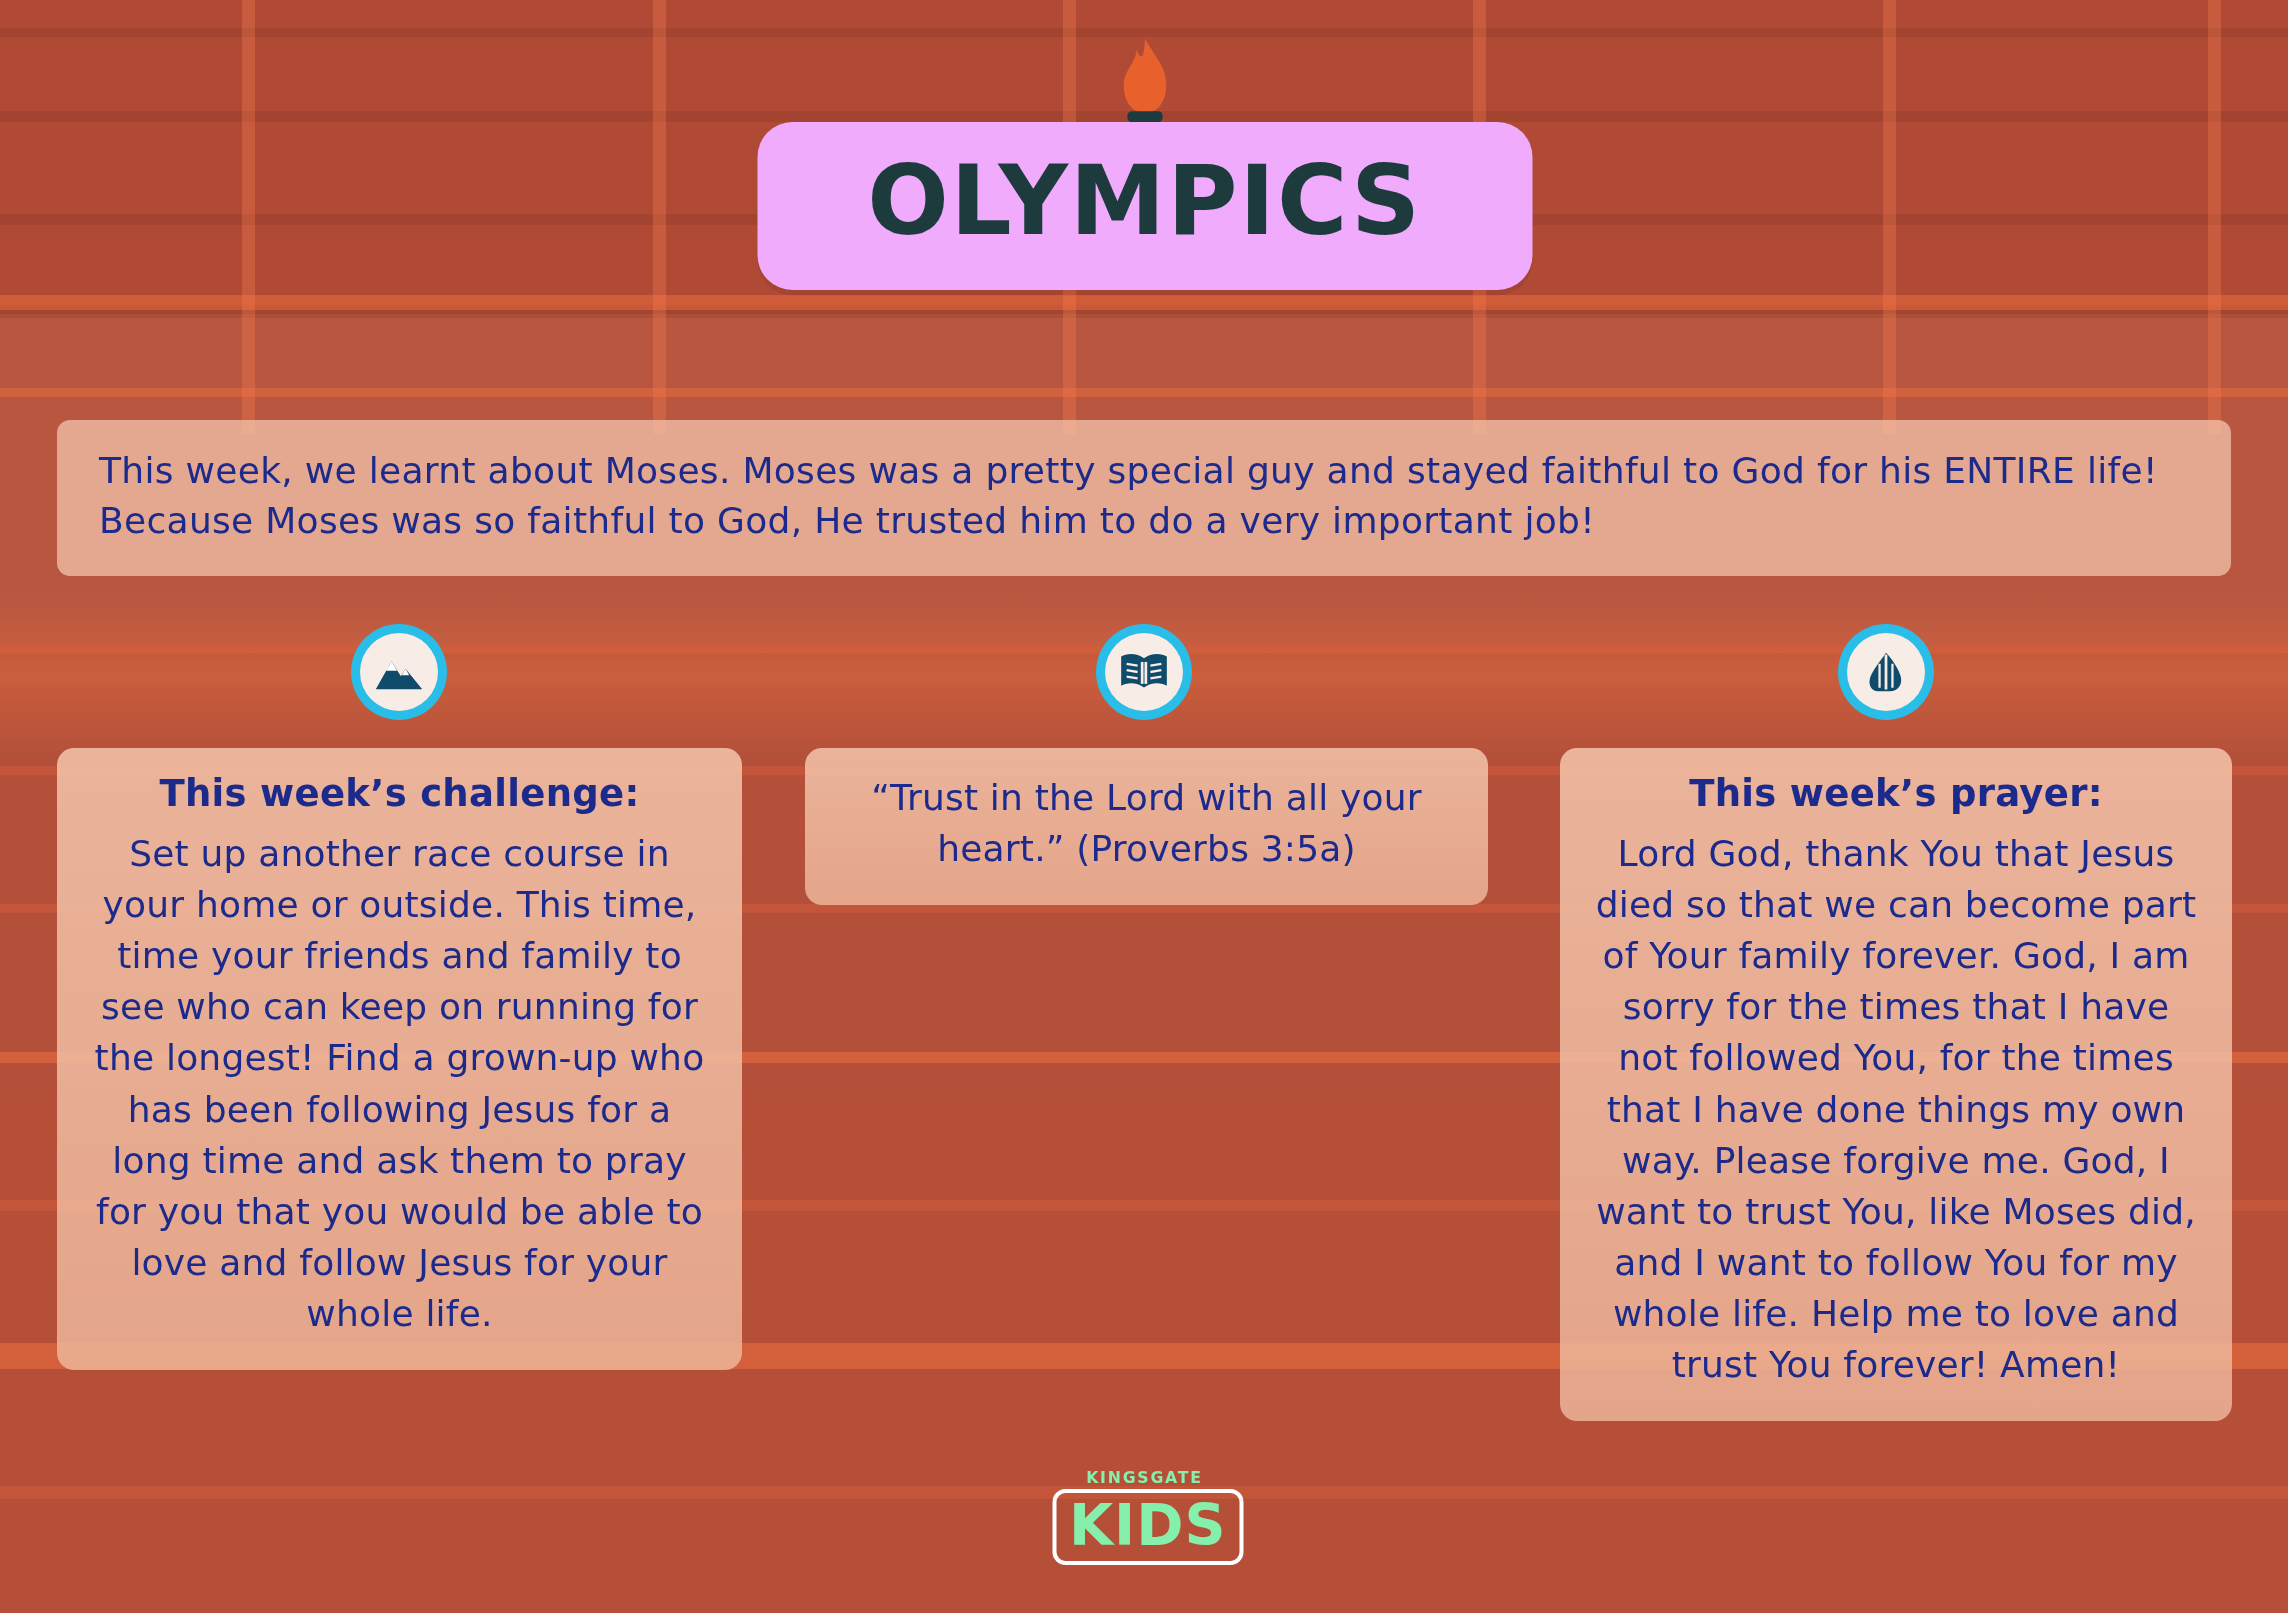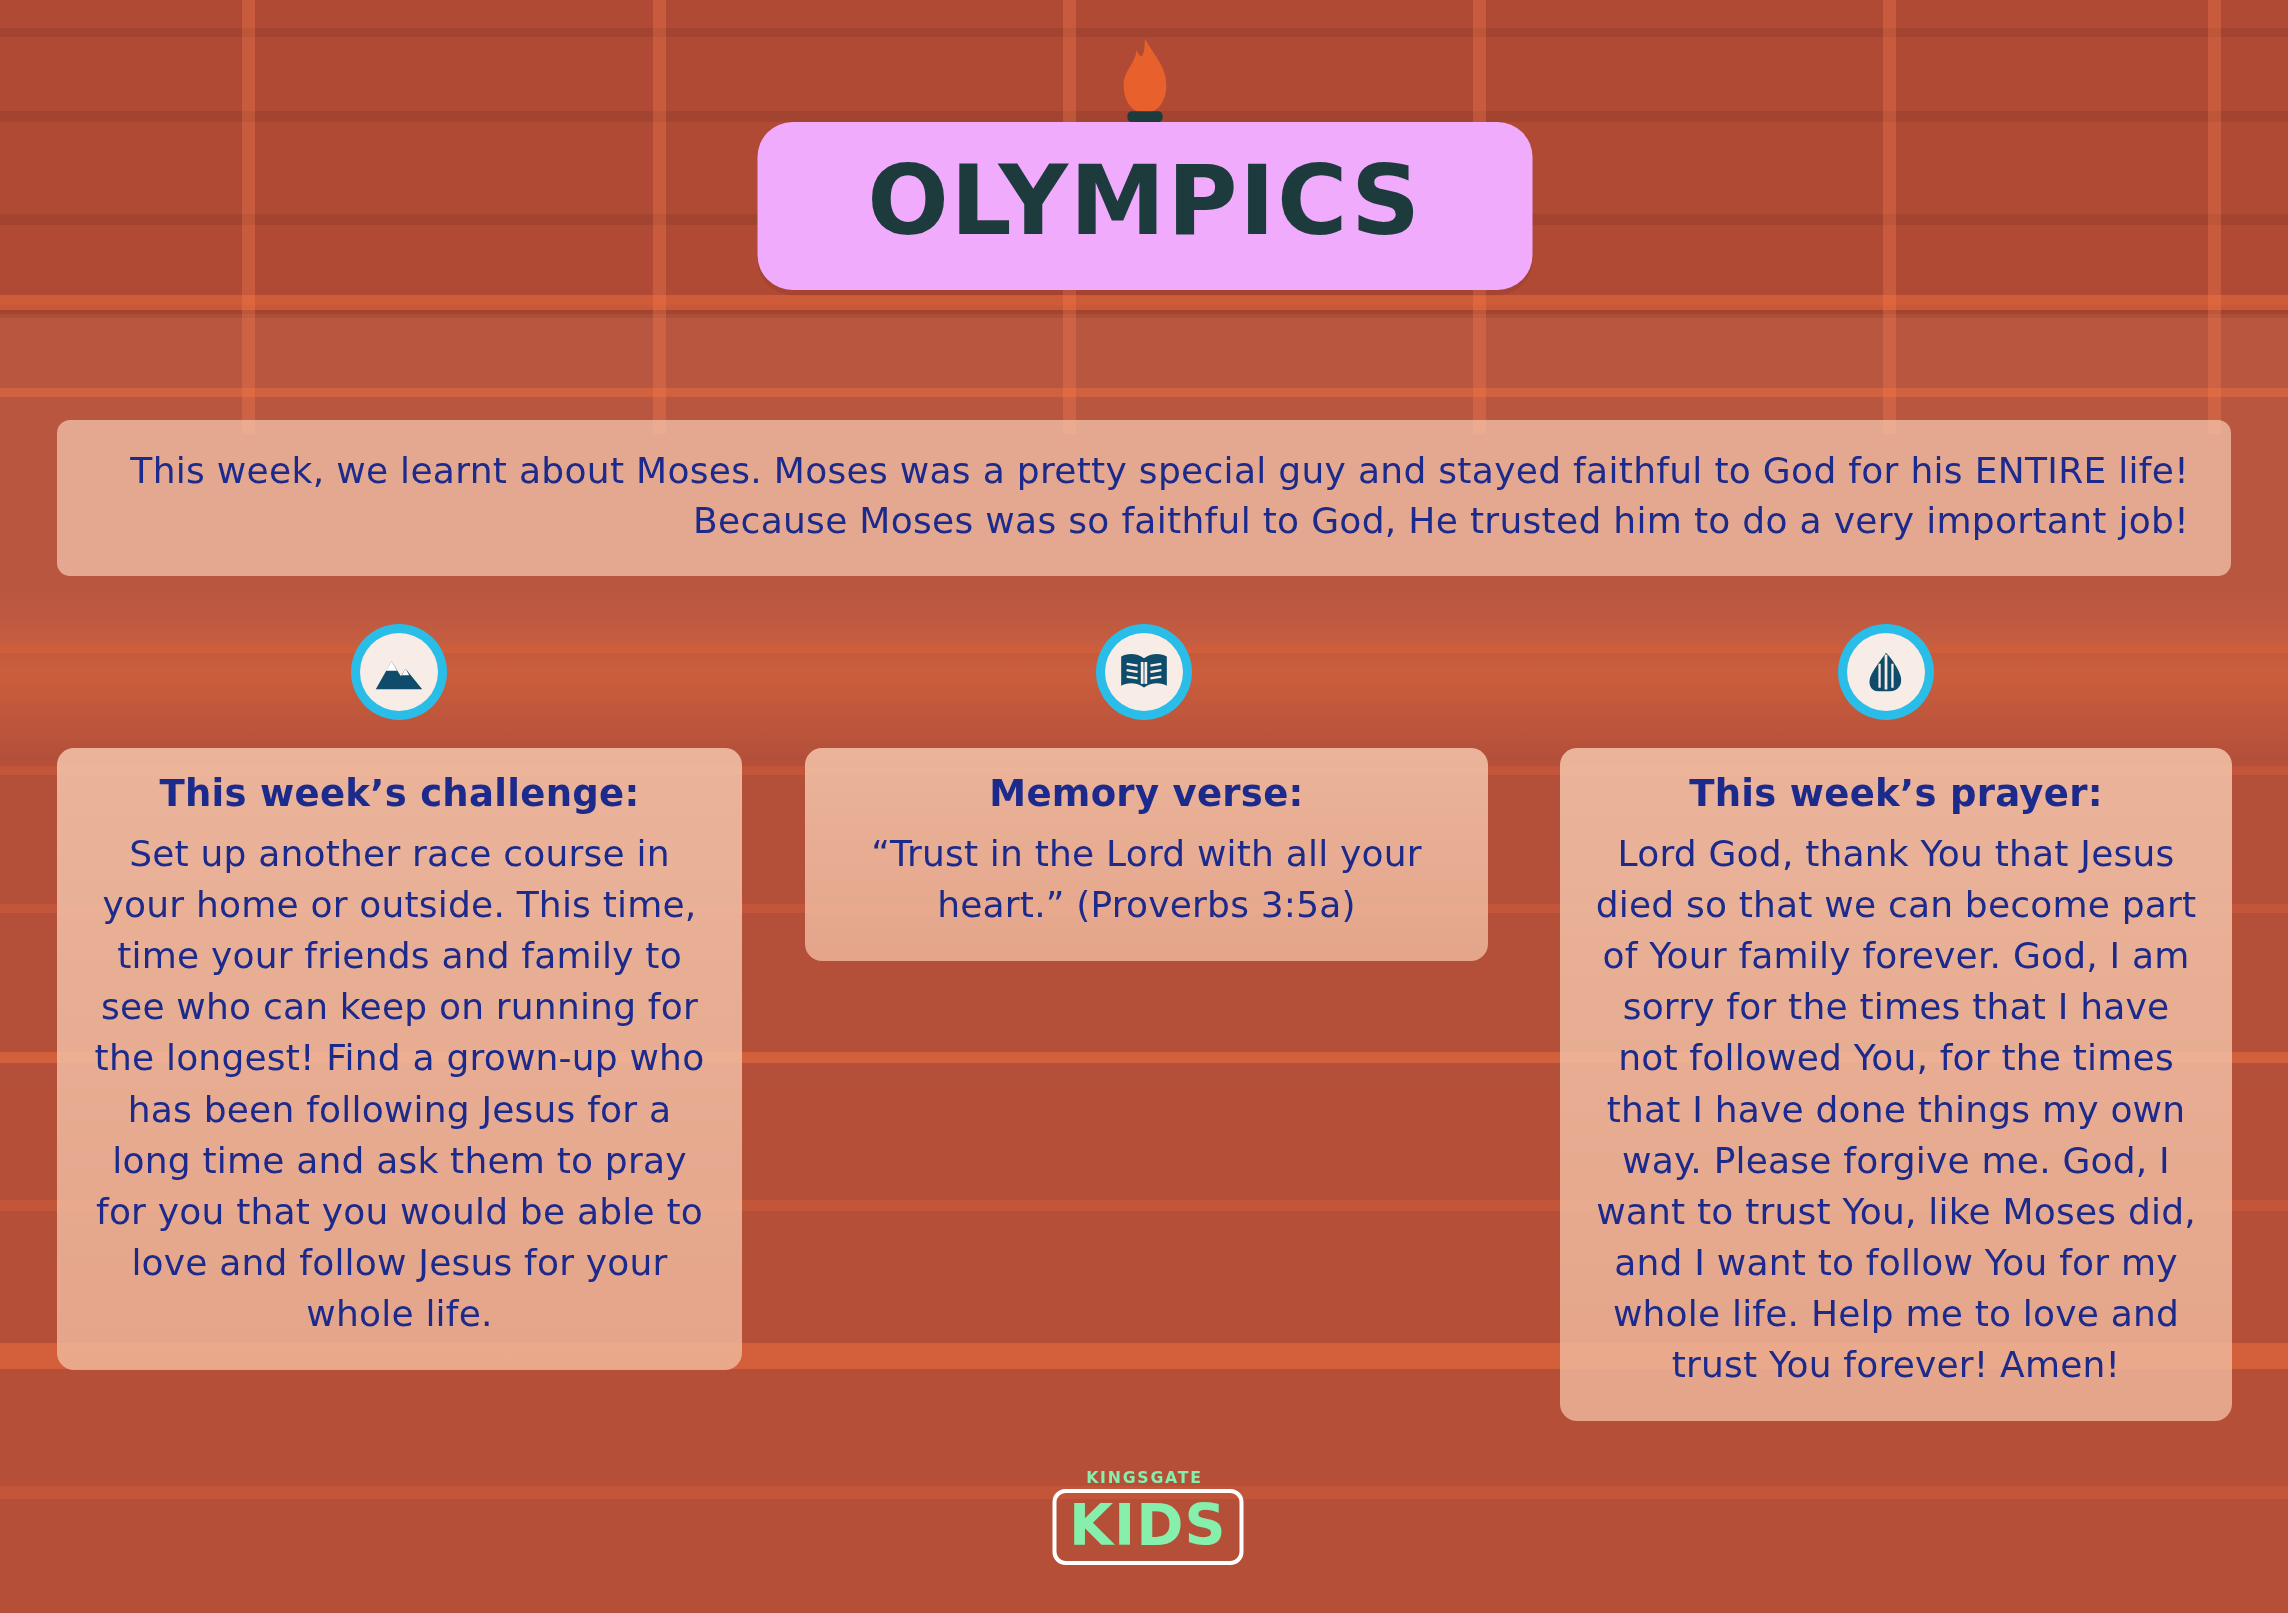--- a/index.html
+++ b/index.html
@@ -101,21 +101,21 @@
 
   
   #intro {
     position: absolute;
     top: 420px;
     left: 57px;
     width: 2174px;
     background: rgba(245,200,175,0.72);
     border-radius: 13px;
     padding: 26px 42px 31px 42px;
-    text-align: right;
+    text-align: left;
   }
   #intro p {
     font-family: "DejaVu Sans", sans-serif;
     font-size: 36px;
     line-height: 1.38;
     color: #1c2a8c;
     letter-spacing: 0.3px;
   }
 
   
@@ -299,21 +299,20 @@
     </span>
   </div>
 </div>
 
 <div class="card" id="card-challenge">
   <div class="card-heading">This week’s challenge:</div>
   <div class="card-body">Set up another race course in your home or outside. This time, time your friends and family to see who can keep on running for the longest! Find a grown-up who has been following Jesus for a long time and ask them to pray for you that you would be able to love and follow Jesus for your whole life.</div>
 </div>
 
 <div class="card" id="card-verse">
-  <div class="card-heading">Memory verse:</div>
   <div class="card-body">“Trust in the Lord with all your heart.”  (Proverbs 3:5a)</div>
 </div>
 
 <div class="card" id="card-prayer">
   <div class="card-heading">This week’s prayer:</div>
   <div class="card-body">Lord God, thank You that Jesus died so that we can become part of Your family forever. God, I am sorry for the times that I have not followed You, for the times that I have done things my own way. Please forgive me. God, I want to trust You, like Moses did, and I want to follow You for my whole life. Help me to love and trust You forever! Amen!</div>
 </div>
 
 <div id="logo">
   <div class="kg">KINGSGATE</div>

